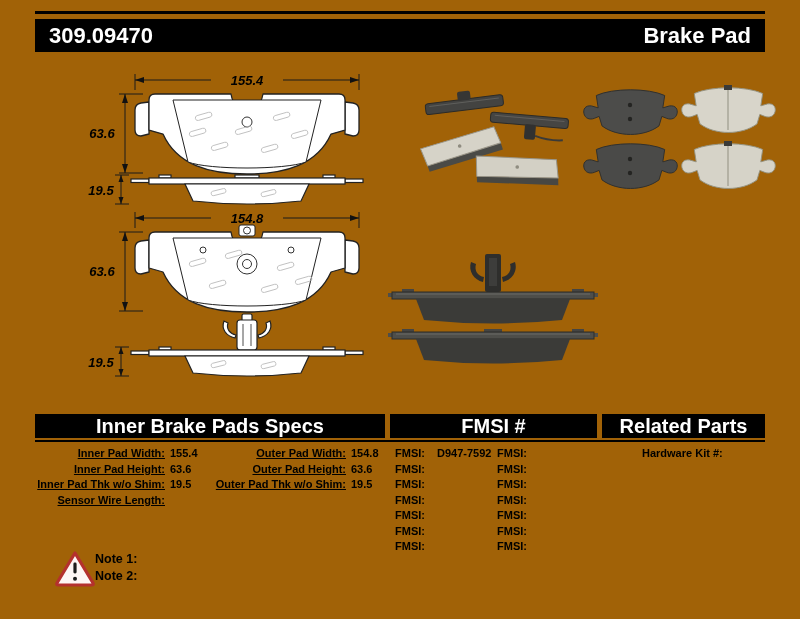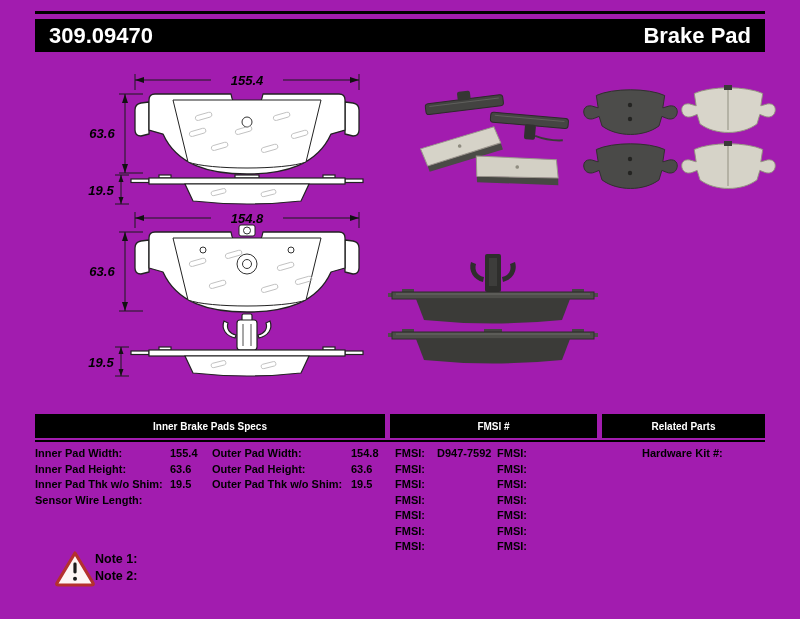--- a/index.html
+++ b/index.html
@@ -1,44 +1,44 @@
 <!DOCTYPE html>
 <html><head>
 <meta charset="utf-8">
 <style>
   html,body { margin:0; padding:0; background:#ffffff; }
   .page {
-    position:relative; width:800px; height:619px; background:#a21caf;
+    position:relative; width:800px; height:619px; background:#a16207;
     font-family:"Liberation Sans", sans-serif; overflow:hidden;
   }
   .top-rule { position:absolute; left:35px; top:11px; width:730px; height:3px; background:#000; }
   .header-band {
     position:absolute; left:35px; top:19px; width:730px; height:33px; background:#000;
     color:#fff; display:flex; justify-content:space-between; align-items:center;
     padding:0 14px; box-sizing:border-box; font-size:22px; font-weight:bold;
   }
   svg.drawing, svg.photo, svg.warn { position:absolute; }
   text.dim {
     font-family:"Liberation Sans", sans-serif; font-style:italic; font-weight:bold;
     font-size:13px; fill:#000;
   }
   .col-band {
     position:absolute; top:414px; height:24px; background:#000; color:#fff;
-    font-weight:bold; font-size:10px; display:flex; align-items:center; justify-content:center;
+    font-weight:bold; font-size:20px; display:flex; align-items:center; justify-content:center;
   }
   .col-band.specs { left:35px; width:350px; }
   .col-band.specs .half { flex:1; text-align:center; }
   .col-band.fmsi { left:390px; width:207px; }
   .col-band.related { left:602px; width:163px; }
   .table-rule { position:absolute; left:35px; top:440px; width:730px; height:2px; background:#000; }
   .spec-list { position:absolute; top:446px; font-size:11px; font-weight:bold; color:#000; }
   .spec-list.inner { left:35px;  width:177px; }
   .spec-list.outer { left:212px; width:181px; }
   .spec-row { display:flex; line-height:15.5px; }
-  .spec-row .lbl { flex:1; white-space:nowrap; }
+  .spec-row .lbl { flex:1; text-align:right; white-space:nowrap;text-decoration:underline; }
   .spec-row .val { width:42px; text-align:left; margin-left:5px; white-space:nowrap; }
   .fmsi-list { position:absolute; top:446px; font-size:11px; font-weight:bold; color:#000; }
   .fmsi-list.left  { left:395px; width:100px; }
   .fmsi-list.right { left:497px; width:95px; }
   .fmsi-row { display:flex; line-height:15.5px; }
   .fmsi-row .lbl { width:38px; }
   .fmsi-row .val { margin-left:4px; white-space:nowrap;text-align:right; }
   .related-list { position:absolute; left:606px; top:446px; width:158px; font-size:11px; font-weight:bold;padding-left:36px; }
   .related-row { display:flex; line-height:15.5px; }
   .related-row .val { margin-left:4px; }

